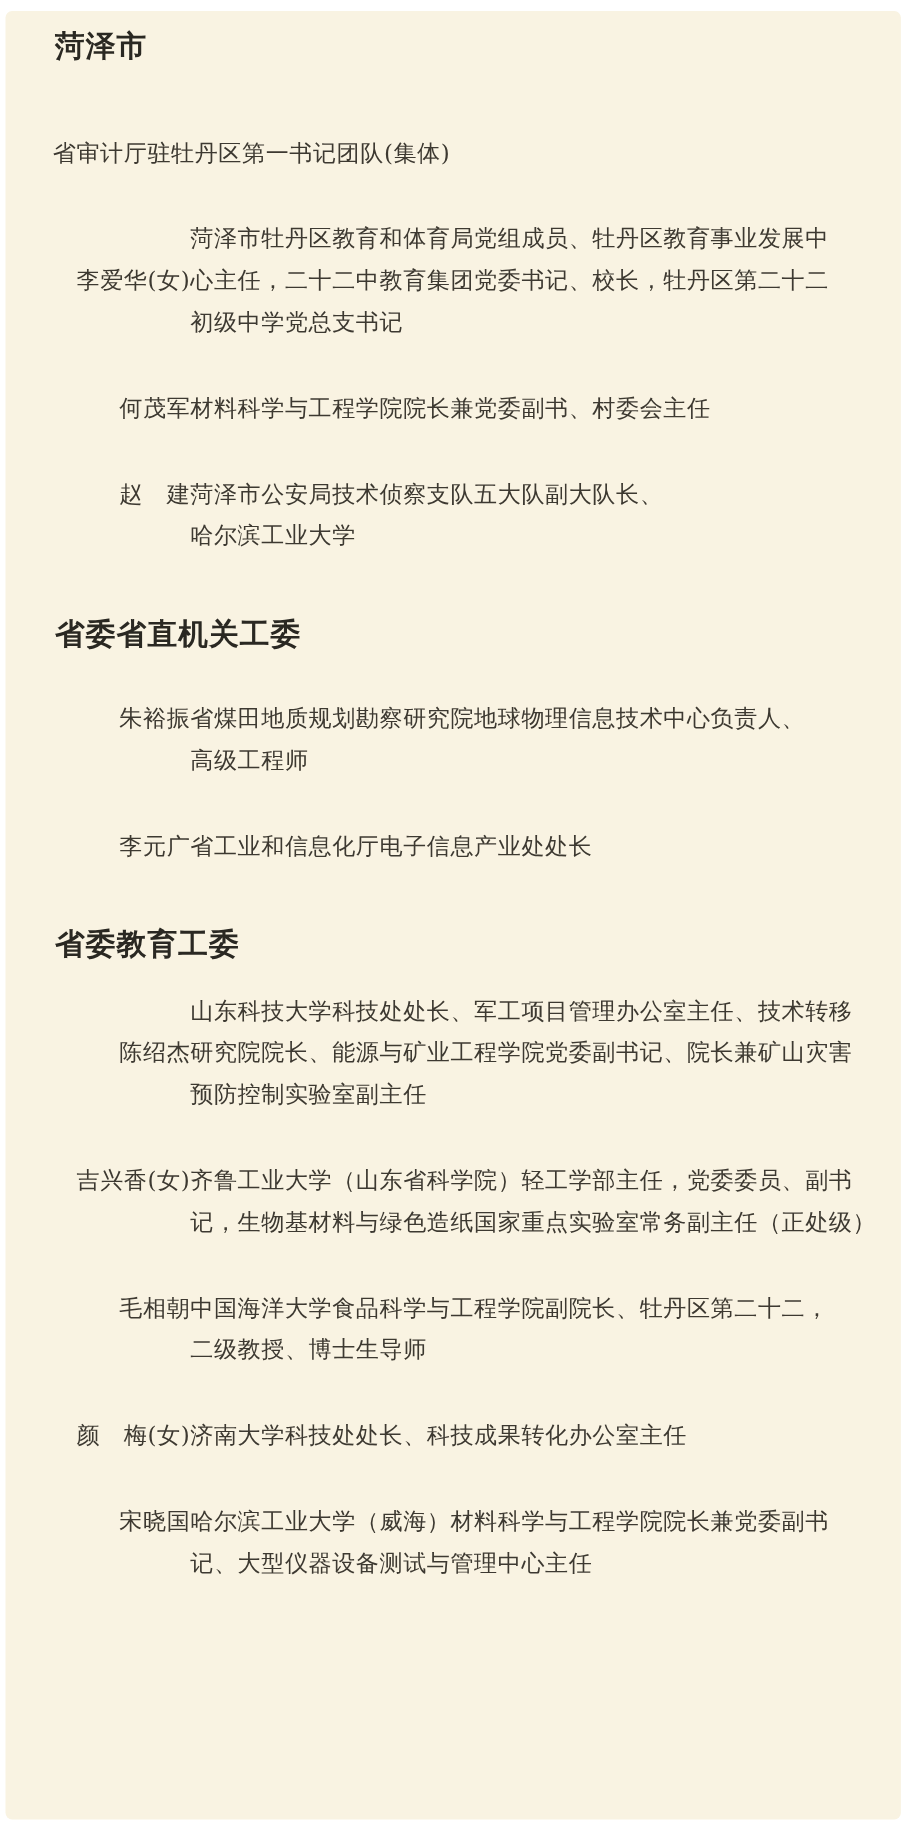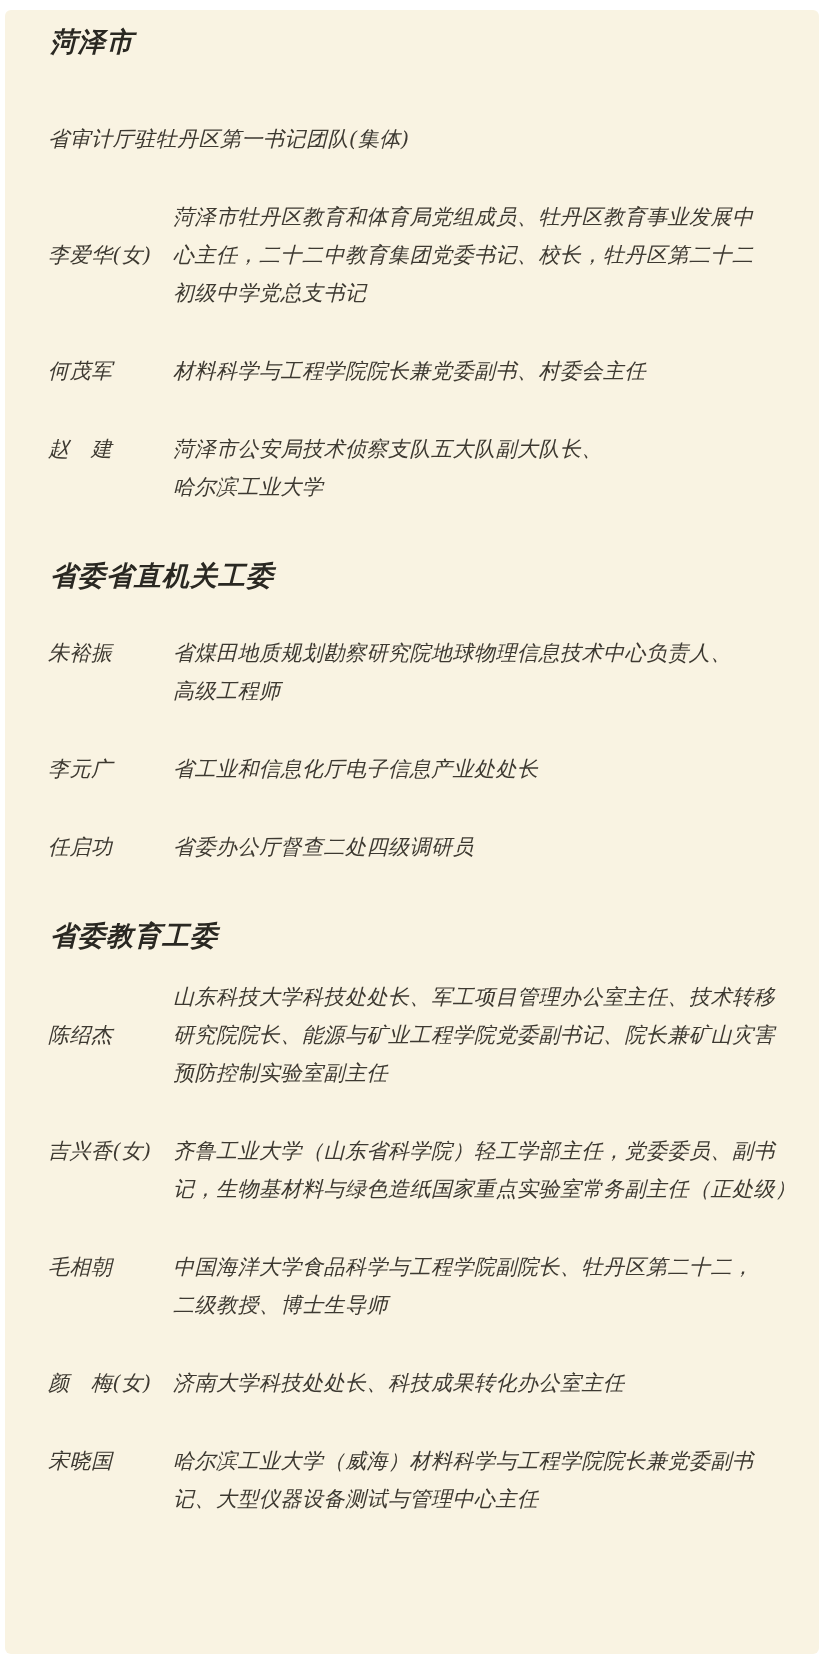--- a/index.html
+++ b/index.html
@@ -22,21 +22,20 @@
     bottom: 8px;
     background: var(--paper-bg, #f9f3e2);
     border-radius: 6px;
     box-sizing: border-box;
     padding: 14px 8px 36px 43px;
     font-family: "DejaVu Serif", "Liberation Serif", serif;
     color: var(--text-color, #3d3931);
     font-size: 21px;
     letter-spacing: 0.5px;
     line-height: 38px;
-    font-style: italic;
   }
   .section-title {
     margin: 52px 0 24px 2px;
     font-family: "Liberation Sans", "DejaVu Sans", sans-serif;
     font-size: 27px;
     line-height: 36px;
     font-weight: 700;
     letter-spacing: 1px;
     color: var(--heading-color, #2a2822);
   }
@@ -54,20 +53,21 @@
   .row.first {
     margin-top: 0;
   }
   .row.center {
     align-items: center;
   }
   .name {
     flex: 0 0 125px;
     width: 125px;
     white-space: nowrap;
+    text-align: right;
   }
   .desc {
     flex: 1 1 auto;
     max-width: 640px;
     white-space: pre-line;
   }
   .row.full .desc {
     margin-left: 0;
     margin-top: 36px;
   }
@@ -113,24 +113,20 @@
         <div class="name">朱裕振</div>
         <div class="desc">省煤田地质规划勘察研究院地球物理信息技术中心负责人、
 高级工程师</div>
       </div>
 
       <div class="row">
         <div class="name">李元广</div>
         <div class="desc">省工业和信息化厅电子信息产业处处长</div>
       </div>
 
-      <div class="row">
-        <div class="name">任启功</div>
-        <div class="desc">省委办公厅督查二处四级调研员</div>
-      </div>
     </div>
 
     <div class="section">
       <h2 class="section-title">省委教育工委</h2>
 
       <div class="row center first">
         <div class="name">陈绍杰</div>
         <div class="desc">山东科技大学科技处处长、军工项目管理办公室主任、技术转移
 研究院院长、能源与矿业工程学院党委副书记、院长兼矿山灾害
 预防控制实验室副主任</div>

